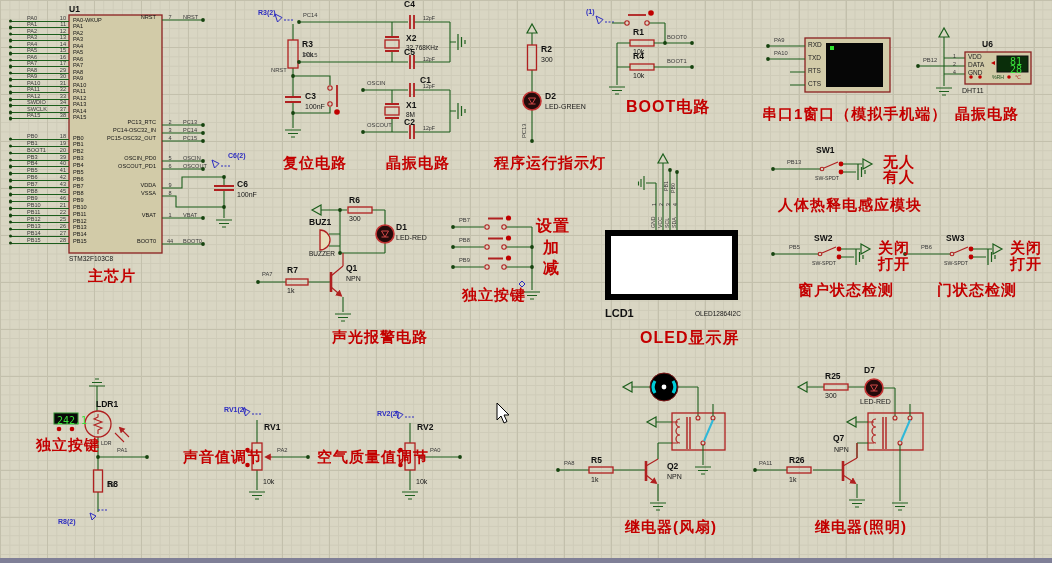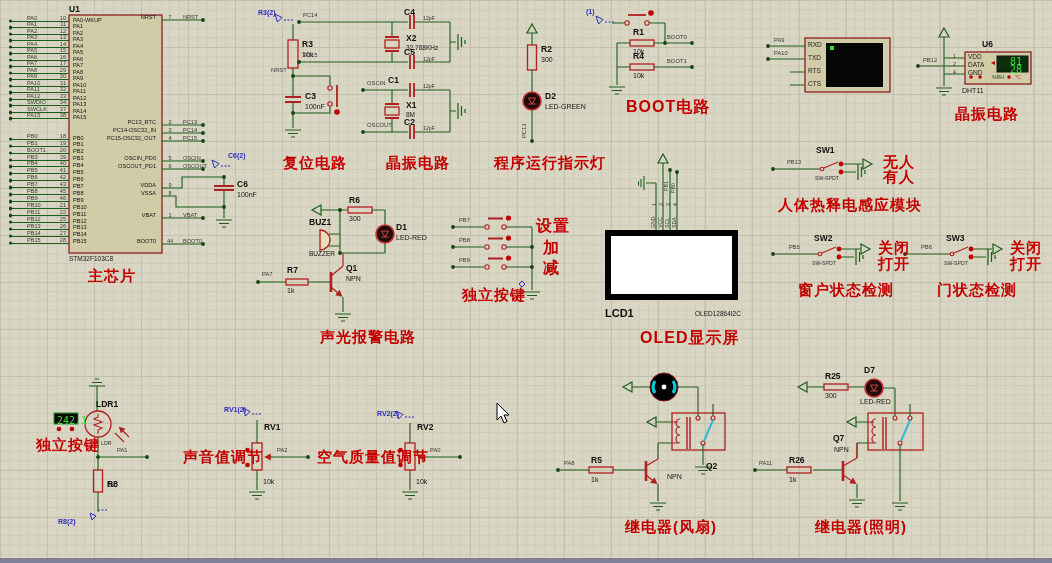--- a/index.html
+++ b/index.html
@@ -747,29 +747,29 @@
 
 <span class="t blue" style="left:258px;top:9px">R3(2)</span>
 <span class="t ref" style="left:302px;top:40px">R3</span>
 <span class="t val" style="left:302px;top:51px">10k</span>
 <span class="t net" style="left:271px;top:68px">NRST</span>
 <span class="t ref" style="left:305px;top:92px">C3</span>
 <span class="t val" style="left:305px;top:103px">100nF</span>
 <span class="t cn" style="left:283px;top:155px">复位电路</span>
 
 <span class="t net" style="left:303px;top:13px">PC14</span>
-<span class="t ref" style="left:404px;top:8px">C4</span>
+<span class="t ref" style="left:404px;top:0">C4</span>
 <span class="t tiny" style="left:423px;top:16px">12pF</span>
 <span class="t ref" style="left:406px;top:34px">X2</span>
 <span class="t val65" style="left:406px;top:45px">32.768KHz</span>
 <span class="t net" style="left:303px;top:53px">PC15</span>
 <span class="t ref" style="left:404px;top:48px">C5</span>
 <span class="t tiny" style="left:423px;top:57px">12pF</span>
 <span class="t net" style="left:367px;top:81px">OSCIN</span>
-<span class="t ref" style="left:388px;top:76px">C1</span>
+<span class="t ref" style="left:420px;top:76px">C1</span>
 <span class="t tiny" style="left:423px;top:84px">12pF</span>
 <span class="t ref" style="left:406px;top:101px">X1</span>
 <span class="t val65" style="left:406px;top:112px">8M</span>
 <span class="t net" style="left:367px;top:123px">OSCOUT</span>
 <span class="t ref" style="left:404px;top:118px">C2</span>
 <span class="t tiny" style="left:423px;top:126px">12pF</span>
 <span class="t cn" style="left:386px;top:155px">晶振电路</span>
 
 <span class="t ref" style="left:541px;top:45px">R2</span>
 <span class="t val" style="left:541px;top:56px">300</span>
@@ -786,20 +786,21 @@
 <span class="t val" style="left:633px;top:72px">10k</span>
 <span class="t net" style="left:667px;top:59px">BOOT1</span>
 <span class="t cn16" style="left:626px;top:99px">BOOT电路</span>
 
 <span class="t net" style="left:774px;top:38px">PA9</span>
 <span class="t net" style="left:774px;top:51px">PA10</span>
 <span class="t pin7" style="left:808px;top:42px">RXD</span>
 <span class="t pin7" style="left:808px;top:55px">TXD</span>
 <span class="t pin7" style="left:808px;top:68px">RTS</span>
 <span class="t pin7" style="left:808px;top:81px">CTS</span>
+<span class="t cn" style="left:762px;top:106px">串口1窗口（模拟手机端）</span>
 
 <span class="t ref" style="left:982px;top:40px">U6</span>
 <span class="t tiny" style="left:953px;top:54px">1</span>
 <span class="t tiny" style="left:953px;top:62px">2</span>
 <span class="t tiny" style="left:953px;top:70px">4</span>
 <span class="t pin7" style="left:968px;top:54px">VDD</span>
 <span class="t pin7" style="left:968px;top:62px">DATA</span>
 <span class="t pin7" style="left:968px;top:70px">GND</span>
 <span class="t net" style="left:923px;top:58px">PB12</span>
 <span class="t green-digit" style="left:1010px;top:57px">81</span>
@@ -834,21 +835,21 @@
 <span class="t val65" style="left:309px;top:251px">BUZZER</span>
 <span class="t ref" style="left:349px;top:196px">R6</span>
 <span class="t val" style="left:349px;top:215px">300</span>
 <span class="t ref" style="left:396px;top:223px">D1</span>
 <span class="t val" style="left:396px;top:234px">LED-RED</span>
 <span class="t net" style="left:262px;top:272px">PA7</span>
 <span class="t ref" style="left:287px;top:266px">R7</span>
 <span class="t val" style="left:287px;top:287px">1k</span>
 <span class="t ref" style="left:346px;top:264px">Q1</span>
 <span class="t val" style="left:346px;top:275px">NPN</span>
-<span class="t cn" style="left:320px;top:329px">声光报警电路</span>
+<span class="t cn" style="left:332px;top:329px">声光报警电路</span>
 
 <span class="t net" style="left:459px;top:218px">PB7</span>
 <span class="t net" style="left:459px;top:238px">PB8</span>
 <span class="t net" style="left:459px;top:258px">PB9</span>
 <span class="t cn16" style="left:536px;top:218px">设置</span>
 <span class="t cn16" style="left:543px;top:240px">加</span>
 <span class="t cn16" style="left:543px;top:260px">减</span>
 <span class="t cn" style="left:462px;top:287px">独立按键</span>
 
 <span class="t tiny v" style="left:664px;top:191px">PB1</span>
@@ -882,21 +883,21 @@
 
 <span class="t blue" style="left:377px;top:410px">RV2(2)</span>
 <span class="t ref" style="left:417px;top:423px">RV2</span>
 <span class="t net" style="left:430px;top:448px">PA0</span>
 <span class="t val" style="left:416px;top:478px">10k</span>
 <span class="t cn" style="left:317px;top:449px">空气质量值调节</span>
 
 <span class="t net" style="left:564px;top:461px">PA8</span>
 <span class="t ref" style="left:591px;top:456px">R5</span>
 <span class="t val" style="left:591px;top:476px">1k</span>
-<span class="t ref" style="left:706px;top:462px">Q2</span>
+<span class="t ref" style="left:667px;top:462px">Q2</span>
 <span class="t val" style="left:667px;top:473px">NPN</span>
 <span class="t cn" style="left:625px;top:519px">继电器(风扇)</span>
 
 <span class="t ref" style="left:825px;top:372px">R25</span>
 <span class="t val" style="left:825px;top:392px">300</span>
 <span class="t ref" style="left:864px;top:366px">D7</span>
 <span class="t val" style="left:860px;top:398px">LED-RED</span>
 <span class="t net" style="left:759px;top:461px">PA11</span>
 <span class="t ref" style="left:789px;top:456px">R26</span>
 <span class="t val" style="left:789px;top:476px">1k</span>

